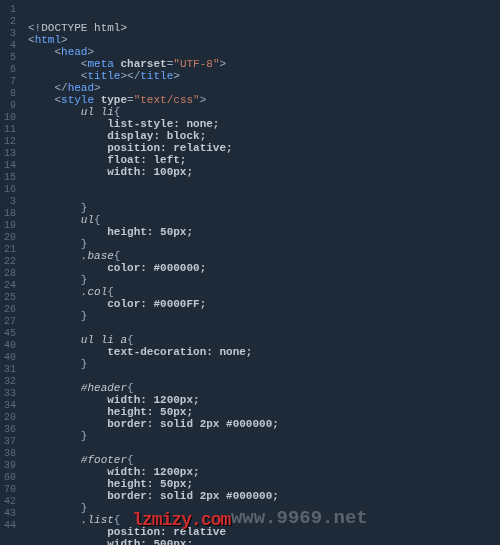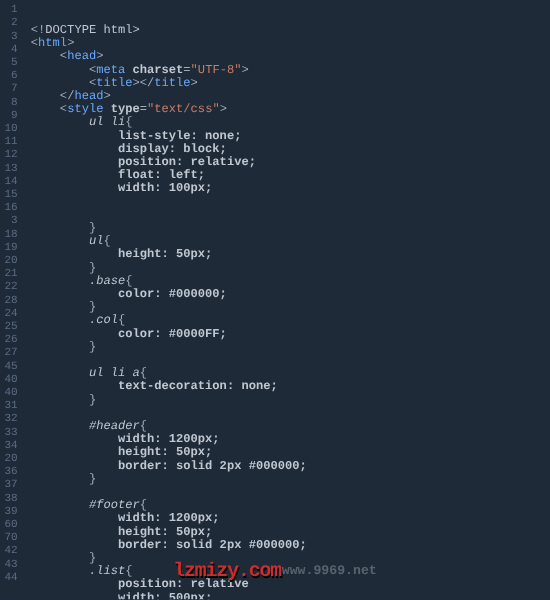--- a/index.html
+++ b/index.html
@@ -54,21 +54,21 @@
   }
   .wm-red {
     font-size: 18px;
     font-weight: bold;
     color: #cf2d2d;
     text-shadow: 1px 1px 0 #000;
     letter-spacing: -1px;
     display: inline-block;
   }
   .wm-gray {
-    font-size: 12px;
+    font-size: 19px;
     font-weight: bold;
     color: rgba(180,185,190,0.4);
     display: inline-block;
     margin-left: -6px;
     vertical-align: 2px;
   }
 </style>
 </head>
 <body>
 

